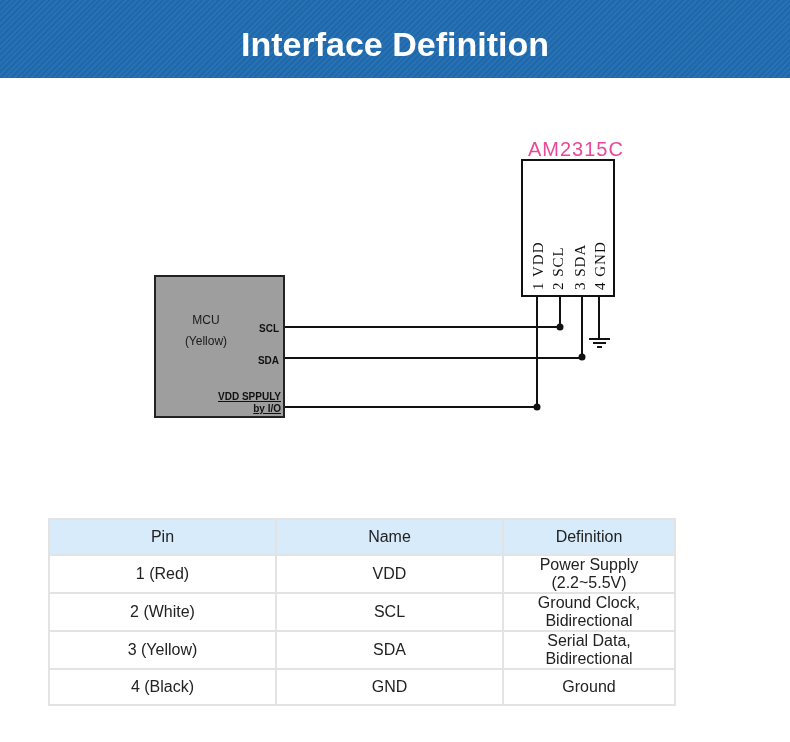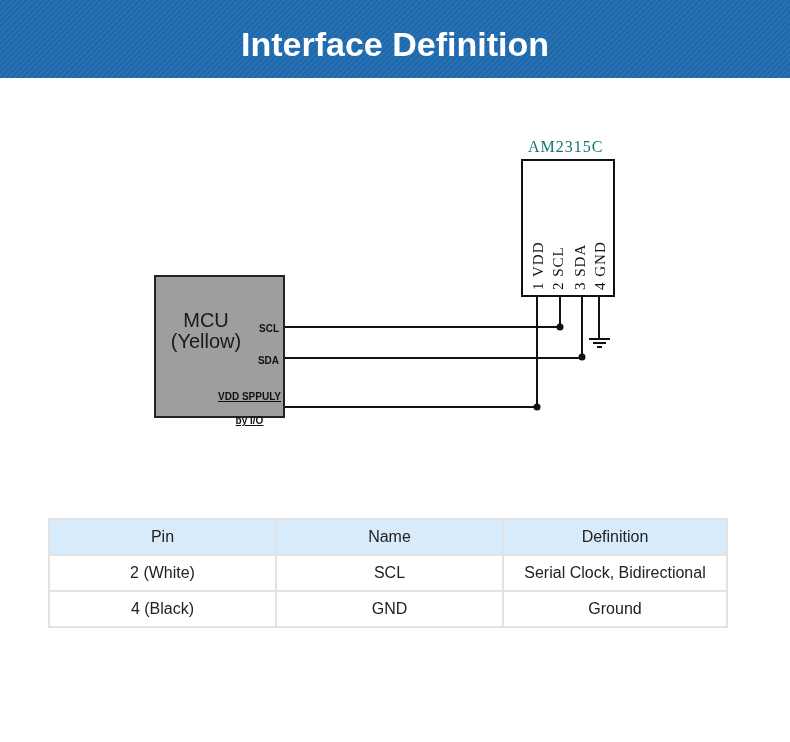--- a/index.html
+++ b/index.html
@@ -1,27 +1,27 @@
 <!DOCTYPE html>
 <html><head>
 <meta charset="utf-8">
 <style>
   html, body { margin: 0; padding: 0; }
   body { width: 790px; height: 742px; background: #ffffff; position: relative; overflow: hidden; font-family: "Liberation Sans", sans-serif; }
   .banner { position: absolute; left: 0; top: 0; width: 790px; height: 78px; background: #1f6bb0;
     background-image: repeating-linear-gradient(135deg, rgba(255,255,255,0.04) 0 2px, rgba(0,0,0,0.03) 2px 4px); }
   .banner-title { position: absolute; left: 0; right: 0; top: 25px; text-align: center; color: #fff; font-size: 34px; font-weight: bold; letter-spacing: 0px; }
-  .sensor-label { position: absolute; left: 528px; top: 138px; font-family: Liberation Serif, serif; font-size: 16px; color: #0f766e; letter-spacing: 1px; }
+  .sensor-label { position: absolute; left: 528px; top: 138px; font-family: Liberation Sans, sans-serif; font-size: 20px; color: #ec4899; letter-spacing: 1px; }
   .sensor-box { position: absolute; left: 521px; top: 159px; width: 94px; height: 138px; border: 2px solid #111; background: #fff; box-sizing: border-box; }
   .pin-label { position: absolute; font-family: "Liberation Serif", serif; font-size: 15px; color: #111; transform: rotate(-90deg); transform-origin: left top; white-space: nowrap; letter-spacing: 1px; }
   .mcu-box { position: absolute; left: 154px; top: 275px; width: 131px; height: 143px; background: #9e9e9e; border: 2px solid #222; box-sizing: border-box; }
-  .mcu-title { position: absolute; left: 10px; top: 33px; width: 80px; text-align: center; color: #1a1a1a; font-size: 20px; line-height: 21px; }
+  .mcu-title { position: absolute; left: 10px; top: 33px; width: 80px; text-align: center; color: #1a1a1a; font-size: 12px; line-height: 21px; }
   .mcu-pin { position: absolute; color: #111; font-size: 10px; font-weight: bold; text-align: right; }
   svg.wires { position: absolute; left: 0; top: 0; }
-  .table { position: absolute; left: 48px; top: 518px; width: 680px; border-collapse: collapse; font-size: 16px; color: #222; }
+  .table { position: absolute; left: 48px; top: 518px; width: 628px; border-collapse: collapse; font-size: 16px; color: #222; }
   .table td, .table th { border: 2px solid #e3e3e3; text-align: center; height: 34px; padding: 0; font-weight: normal; }
   .table th { background: #d8ebfb; }
 </style>
 </head>
 <body>
 
 <div class="banner">
   <div class="banner-title">Interface Definition</div>
 </div>
 
@@ -34,21 +34,21 @@
 
 <div class="mcu-box">
   <div class="mcu-title">
     <div>MCU</div>
     <div>(Yellow)</div>
   </div>
   <div class="mcu-pin" style="right:4px; top:46px;">SCL</div>
   <div class="mcu-pin" style="right:4px; top:78px;">SDA</div>
   <div class="mcu-pin" style="right:2px; top:114px; line-height:12px;text-decoration:underline;">
     <div>VDD SPPULY</div>
-    <div style="text-align:center;margin-top:12px;">by I/O</div>
+    <div style="">by I/O</div>
   </div>
 </div>
 
 <svg class="wires" width="790" height="742">
   <g stroke="#111" stroke-width="2" fill="none">
 
     <line x1="537" y1="297" x2="537" y2="408"></line>
     <line x1="560" y1="297" x2="560" y2="327"></line>
     <line x1="582" y1="297" x2="582" y2="356"></line>
     <line x1="599" y1="297" x2="599" y2="338"></line>
@@ -71,23 +71,33 @@
 <table class="table">
   <thead>
     <tr>
       <th style="width:225px;">Pin</th>
       <th style="width:225px;margin-left:6px;">Name</th>
       <th>Definition</th>
     </tr>
   </thead>
   <tbody>
     <tr>
+      <td>1 (Red)</td>
+      <td>VDD</td>
+      <td>Power Supply (2.2~5.5V)</td>
+    </tr>
+    <tr>
       <td>2 (White)</td>
       <td>SCL</td>
-      <td>Serial Clock, Bidirectional</td>
+      <td>Ground Clock, Bidirectional</td>
+    </tr>
+    <tr>
+      <td>3 (Yellow)</td>
+      <td>SDA</td>
+      <td>Serial Data, Bidirectional</td>
     </tr>
     <tr>
       <td>4 (Black)</td>
       <td>GND</td>
       <td>Ground</td>
     </tr>
   </tbody>
 </table>
 
 </body></html>

